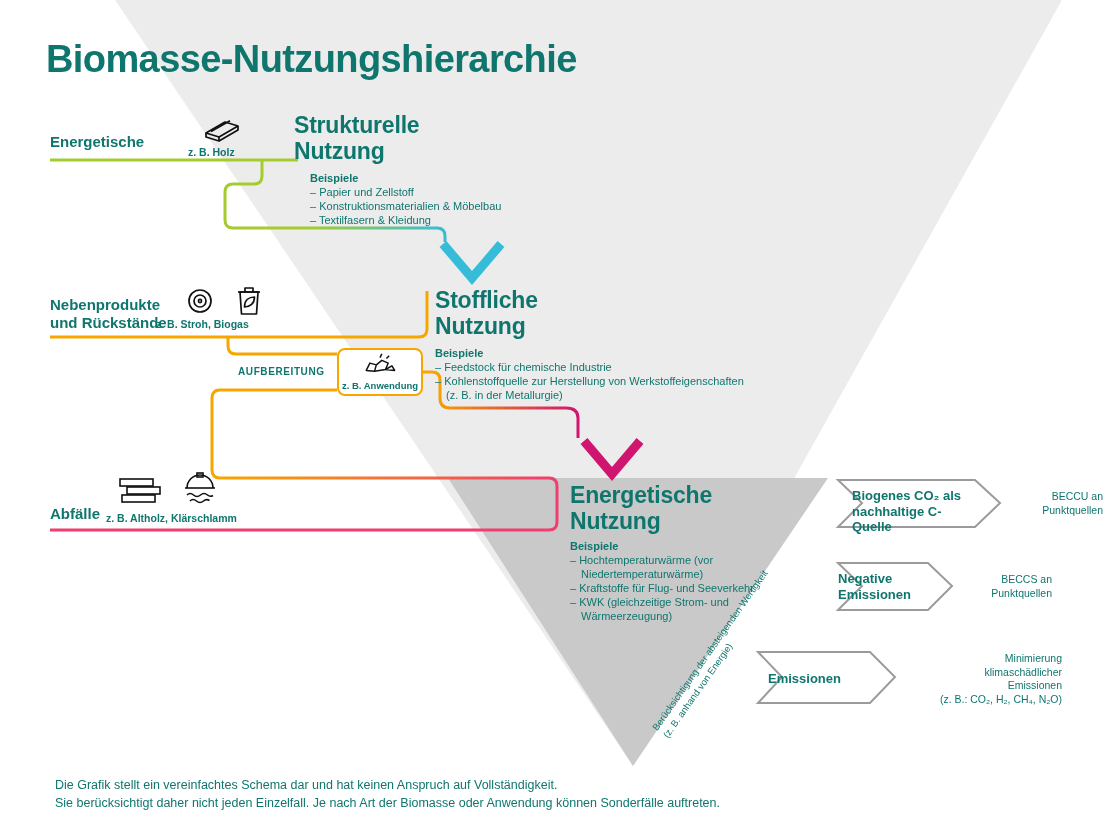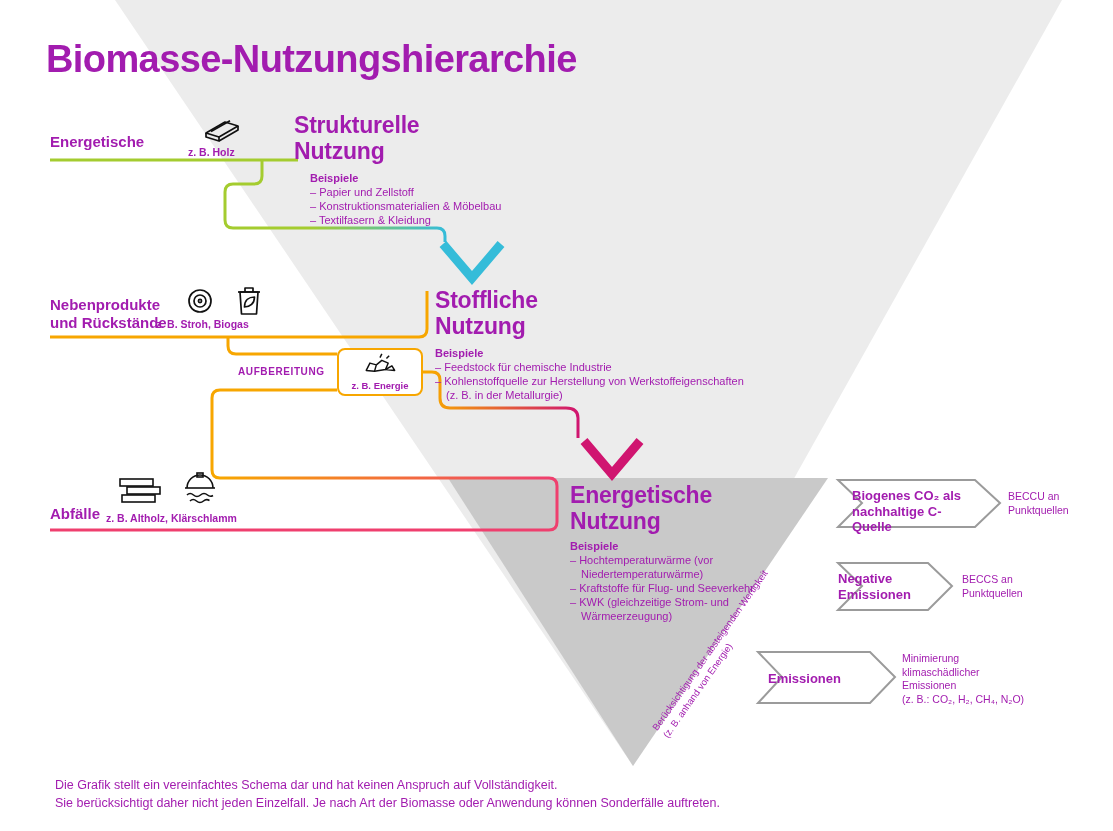--- a/index.html
+++ b/index.html
@@ -1,35 +1,35 @@
 <!DOCTYPE html>
 <html><head>
 <meta charset="utf-8">
 <style>
   html,body{margin:0;padding:0;background:#fff;}
   .stage{position:relative;width:1113px;height:831px;background:#fff;overflow:hidden;
-         font-family:"Liberation Sans",sans-serif;color:#a21caf;}
+         font-family:"Liberation Sans",sans-serif;color:#0f766e;}
   .abs{position:absolute;}
   .bg,.connectors{position:absolute;left:0;top:0;width:1113px;height:831px;}
   .bg{z-index:0;} .connectors{z-index:1;}
   .content{position:absolute;left:0;top:0;width:1113px;height:831px;z-index:2;}
   .preline{white-space:pre-line;}
   .title{font-size:38px;font-weight:bold;letter-spacing:-0.6px;}
   .src-label{font-size:15px;font-weight:bold;line-height:1.18;}
   .caption{font-size:10.5px;font-weight:bold;}
   .heading{font-size:23px;font-weight:bold;line-height:1.13;letter-spacing:-0.2px;}
   .bx-title{font-size:11px;font-weight:bold;}
   .examples{font-size:11px;line-height:1.27;}
   .examples .item{padding-left:11px;text-indent:-11px;}
   .proc-label{font-size:10px;font-weight:bold;letter-spacing:0.6px;}
   .biokohle-box{box-sizing:border-box;border:2.5px solid #f7a600;border-radius:8px;background:#fff;
                 display:flex;flex-direction:column;align-items:center;justify-content:center;gap:1px;}
   .biokohle-box .caption{font-size:9.5px;}
   .arrow-label{font-size:13px;font-weight:bold;line-height:1.2;text-align:left;}
-  .note{font-size:10.5px;line-height:1.3;}
+  .note{font-size:10.5px;line-height:1.3;text-align:right;}
   .diag{font-size:9.5px;line-height:1.35;transform:rotate(-55deg);transform-origin:0 0;}
   .footer{font-size:12.5px;line-height:1.45;}
 </style>
 </head>
 <body>
 
 <div class="stage">
 
   <svg class="bg" viewBox="0 0 1113 831">
     <polygon points="115,0 1062,0 633,766" fill="#ececec"></polygon>
@@ -137,21 +137,21 @@
         <svg width="38" height="22" viewBox="0 0 40 24">
           <g fill="none" stroke="#111" stroke-width="1.6" stroke-linejoin="round">
             <path d="M5 19 L9 11 L16 13 L14 20 Z"></path>
             <path d="M16 13 L22 8 L29 11 L26 18 L14 20"></path>
             <path d="M26 18 L33 14 L36 19 Z"></path>
             <path d="M20 5 L22 1"></path>
               <path d="M27 6 L30 3"></path>
           </g>
         </svg>
       </span>
-      <span class="caption">z. B. Energie</span>
+      <span class="caption">z. B. Anwendung</span>
     </div>
 
     <div class="abs src-label" style="left:50px;top:505px;">Abfälle</div>
 
     <div class="abs" style="left:118px;top:477px;">
       <svg width="46" height="28" viewBox="0 0 46 28">
         <g fill="none" stroke="#111" stroke-width="1.6">
           <rect x="2" y="2" width="33" height="7"></rect>
           <rect x="9" y="10" width="33" height="7"></rect>
           <rect x="4" y="18" width="33" height="7"></rect>

